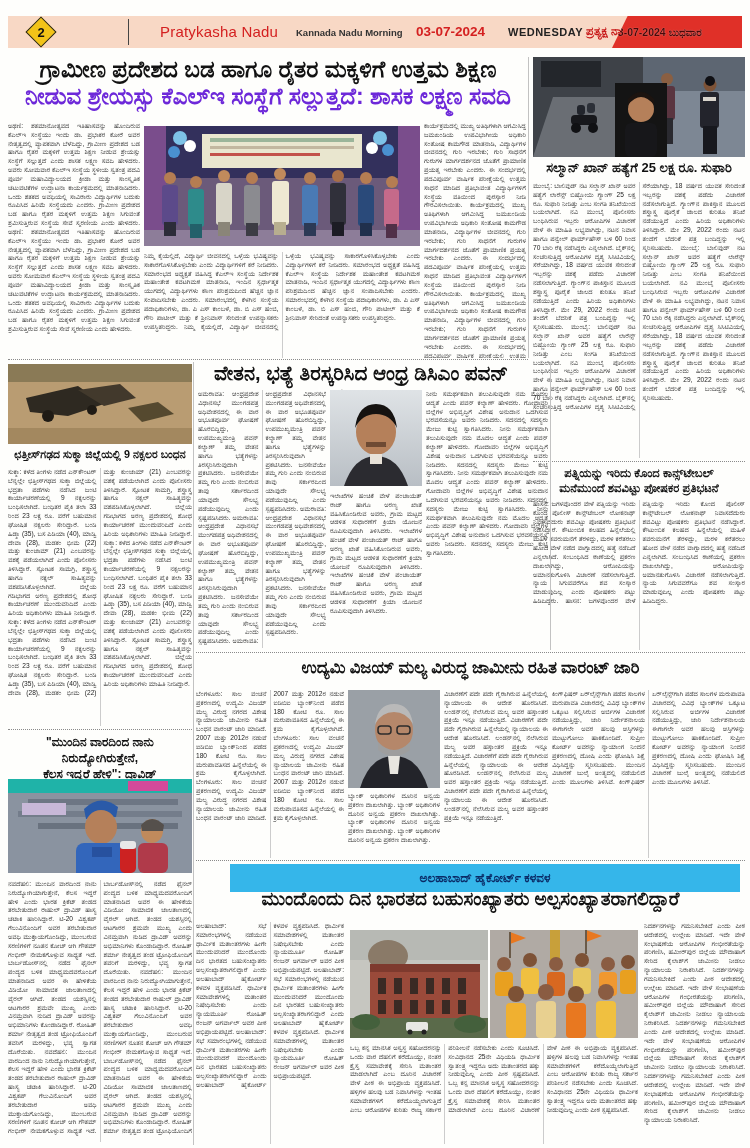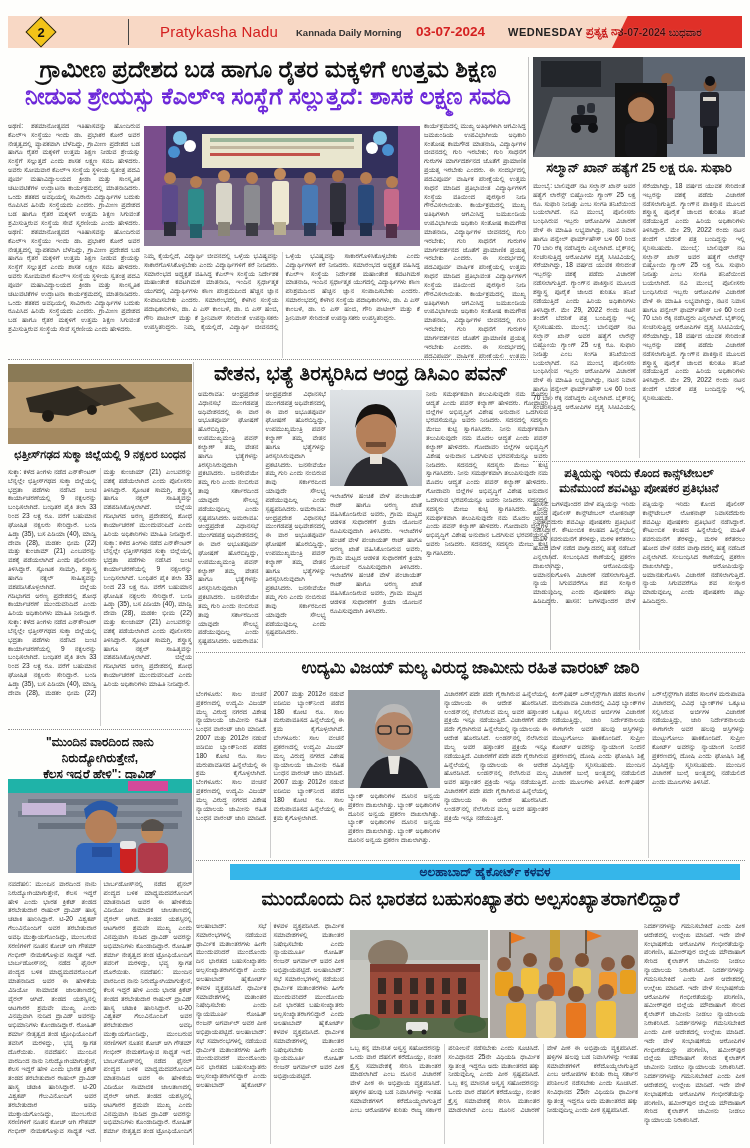--- a/index.html
+++ b/index.html
@@ -31,35 +31,35 @@
   .col2{column-count:2;column-gap:7px;column-rule:1px solid #ccc;}
   .col3{column-count:3;column-gap:7px;column-rule:1px solid #ccc;}
   .bt::first-letter{}
   
   .vrule{position:absolute;width:1px;background:#c2c2c2;}
   .hdot{position:absolute;border-top:1px dotted #8a8a8a;height:0;}
   
   .photo{position:absolute;overflow:hidden;background:#888;}
   .photo svg{display:block;}
   
-  .kicker{position:absolute;left:230px;top:864px;width:510px;height:16px;background:#35b6ea;display:flex;align-items:center;justify-content:center;}
+  .kicker{position:absolute;left:230px;top:864px;width:510px;height:28px;background:#35b6ea;display:flex;align-items:center;justify-content:center;}
   .kicker span{font-size:12px;font-weight:bold;color:#0a2a66;}
 </style>
 </head>
 <body>
 
 <div class="page">
 
   <div class="masthead">
     <div class="diamond">
         <span>2</span>
       </div>
     <div class="mast-divider"></div>
     <div class="mast-title">Pratykasha Nadu</div>
-    <div class="mast-sub">Kannada Daily Morning</div>
+    <div class="mast-sub">Kannada Nadu Morning</div>
     <div class="mast-date">03-07-2024</div>
     <div class="mast-day">WEDNESDAY</div>
     <div class="mast-kn">ಪ್ರತ್ಯಕ್ಷ ನಾಡು ಕನ್ನಡ ದಿನ ಪತ್ರಿಕೆ</div>
     <div class="mast-redbox">
         <span>03-07-2024 ಬುಧವಾರ</span>
       </div>
   </div>
 
   <div class="lead-hl">
     <div class="l1">ಗ್ರಾಮೀಣ ಪ್ರದೇಶದ ಬಡ ಹಾಗೂ ರೈತರ ಮಕ್ಕಳಿಗೆ ಉತ್ತಮ ಶಿಕ್ಷಣ</div>

